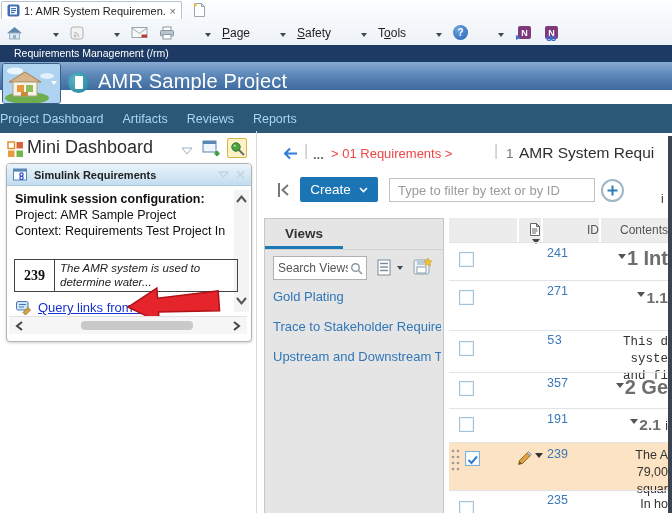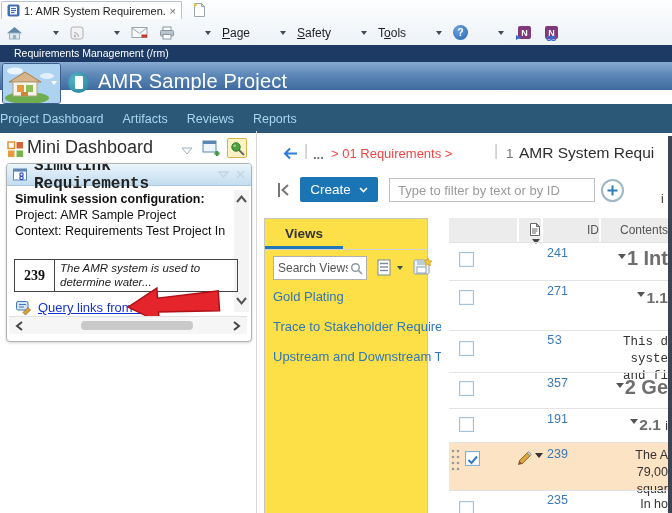--- a/index.html
+++ b/index.html
@@ -7,21 +7,21 @@
   .stage{position:relative;width:672px;height:513px;overflow:hidden;background:#fff;}
   .abs{position:absolute;}
 
   
   .ie-chrome{position:absolute;left:0;top:0;width:672px;height:45px;background:linear-gradient(#fdfeff,#edf2f7);border-bottom:1px solid #d7dee6;}
   .tab{position:absolute;left:1px;top:1px;width:181px;height:18px;background:#fff;border:1px solid #b9c4ce;border-bottom:none;border-radius:2px 2px 0 0;display:flex;align-items:center;padding:0 5px;box-sizing:border-box;}
   .tab-title{font-size:11px;color:#1c1c1c;white-space:nowrap;overflow:hidden;flex:1;margin-left:4px;}
   .tab-close{color:#667;font-size:11px;margin-left:4px;cursor:default;}
   .newtab{position:absolute;left:192px;top:2px;width:16px;height:16px;}
   .cmdbar{position:absolute;left:6px;top:21px;height:23px;display:flex;align-items:center;font-size:12px;color:#1e1e1e;}
-  .cmd{display:flex;align-items:center;margin-right:11px;gap:26px;}
+  .cmd{display:flex;align-items:flex-end;margin-right:11px;gap:26px;}
   .mini-caret{width:0;height:0;border:3.5px solid transparent;border-top:4px solid #3a4a58;margin-left:4px;margin-top:4px;}
   .acc{text-decoration:underline;}
 
   
   .rm-strip{position:absolute;left:0;top:45px;width:672px;height:17px;background:#1c3a64;color:#fff;font-size:10.5px;line-height:17px;padding-left:14px;box-sizing:border-box;}
   .banner{position:absolute;left:0;top:62px;width:672px;height:28px;background:linear-gradient(#87abd2,#5d88b8 45%,#3e6a9f);}
   .home-btn{position:absolute;left:2px;top:1px;width:57px;height:39px;border:1px solid #3d6089;border-radius:3px;overflow:hidden;background:linear-gradient(#bcd9f2,#9ec6e8);}
   .home-caret{position:absolute;right:3px;top:17px;width:0;height:0;border:3.5px solid transparent;border-top:4.5px solid #fff;}
   .proj-icon{position:absolute;left:68px;top:10px;width:21px;height:21px;border-radius:50%;background:radial-gradient(circle at 35% 35%,#57b6c9,#237e96);}
   .proj-door{position:absolute;left:7px;top:4px;width:8px;height:13px;background:#fff;border-radius:1px;}
@@ -29,21 +29,21 @@
   .nav{position:absolute;left:0;top:104px;width:672px;height:29px;background:#2b5876;display:flex;align-items:center;box-sizing:border-box;gap:19px;}
   .nav span{font-size:12.5px;color:#a6d8f0;cursor:default;}
 
   
   .md-title{position:absolute;left:27px;top:137px;font-size:18px;color:#2d2d2d;}
   .md-chevron{position:absolute;left:181px;top:147px;}
   .md-add{position:absolute;left:202px;top:139px;}
   .md-pin{position:absolute;left:227px;top:138px;width:20px;height:20px;background:#fdf2c4;border:1px solid #d9b44a;border-radius:2px;box-sizing:border-box;}
   .widget{position:absolute;left:6px;top:163px;width:244px;height:177px;border:1px solid #b3b3b3;border-radius:4px;box-shadow:0 1px 3px rgba(0,0,0,.18);background:#fff;overflow:hidden;}
   .w-head{position:absolute;left:0;top:0;width:100%;height:22px;background:linear-gradient(#eaf4fb,#c3ddef);border-bottom:1px solid #abc8de;display:flex;align-items:center;padding:0 6px;box-sizing:border-box;}
-  .w-title{font-size:16px;font-weight:bold;color:#222;margin-left:6px;flex:1;font-family:Liberation Mono, monospace;}
+  .w-title{font-size:11px;font-weight:bold;color:#222;margin-left:6px;flex:1;}
   .w-line{position:absolute;left:8px;font-size:12.5px;color:#111;white-space:nowrap;overflow:hidden;width:218px;}
   .w-scroll-track{position:absolute;right:2px;top:26px;width:15px;height:122px;background:#f4f4f4;}
   .w-table{position:absolute;left:7px;top:95px;border-collapse:collapse;}
   .w-table td{border:1px solid #444;}
   .w-id{width:37px;text-align:center;font-family:"Liberation Serif",serif;font-weight:bold;font-size:14px;color:#111;}
   .w-txt{width:172px;font-style:italic;font-size:11.5px;color:#222;padding:2px 5px;line-height:13.5px;}
   .w-link-row{position:absolute;left:9px;top:136px;display:flex;align-items:center;}
   .w-link{font-size:13px;color:#1733d1;text-decoration:underline;margin-left:6px;}
   .red-arrow{position:absolute;left:118px;top:120px;transform:rotate(-4deg);}
   .hscroll{position:absolute;left:2px;top:152px;width:238px;height:17px;background:#f6f6f6;border-top:1px solid #e2e2e2;}
@@ -53,21 +53,21 @@
   .v-sep{position:absolute;left:256px;top:131px;width:1px;height:382px;background:#d8d8d8;}
   .bc{position:absolute;white-space:nowrap;}
   .bc-sep{color:#c4c4c4;font-size:16px;}
   .bc-gray{color:#ef4444;font-size:13px;}
   .bc-title{color:#2f2f2f;font-size:15.5px;}
   .create-btn{position:absolute;left:300px;top:177px;width:78px;height:25px;background:#1b74b4;border-radius:2px;color:#fff;font-size:13.5px;display:flex;align-items:center;justify-content:center;gap:8px;}
   .filter{position:absolute;left:389px;top:178px;width:206px;height:24px;border:1px solid #c0c0c0;box-sizing:border-box;font-size:13px;color:#333;padding:0 8px;font-family:"Liberation Sans",sans-serif;}
   .filter::placeholder{color:#9b9b9b;}
   .plus-btn{position:absolute;left:601px;top:179px;width:23px;height:23px;border:2px solid #9fb6c6;border-radius:50%;box-sizing:border-box;display:flex;align-items:center;justify-content:center;}
 
-  .views{position:absolute;left:264px;top:218px;width:164px;height:295px;border:1px solid #c6c6c6;border-bottom:none;box-sizing:border-box;background:#fde047;}
+  .views{position:absolute;left:264px;top:218px;width:180px;height:295px;border:1px solid #c6c6c6;border-bottom:none;box-sizing:border-box;background:#e5e5e5;}
   .views-tab{position:absolute;left:20px;top:7px;font-size:13.5px;font-weight:bold;color:#333;}
   .views-bar{position:absolute;left:0;top:27px;width:78px;height:4px;background:#1e78b8;}
   .views-line{position:absolute;left:0;top:30px;width:100%;height:1px;background:#d2d2d2;}
   .sv-wrap{position:absolute;left:8px;top:37px;width:94px;height:24px;}
   .sv-input{width:94px;height:24px;border:1px solid #b0b0b0;box-sizing:border-box;font-size:12px;color:#444;padding:0 18px 0 4px;font-family:"Liberation Sans",sans-serif;}
   .sv-input::placeholder{color:#555;}
   .view-link{position:absolute;left:8px;width:168px;font-size:13px;color:#3077b7;white-space:nowrap;overflow:hidden;cursor:default;}
 
   .grid{position:absolute;left:449px;top:218px;width:219px;height:295px;overflow:hidden;background:#fff;text-align:right;}
   .gh{position:absolute;top:0;height:24px;background:#ececec;box-sizing:border-box;font-size:12px;color:#555;padding-top:5px;}

